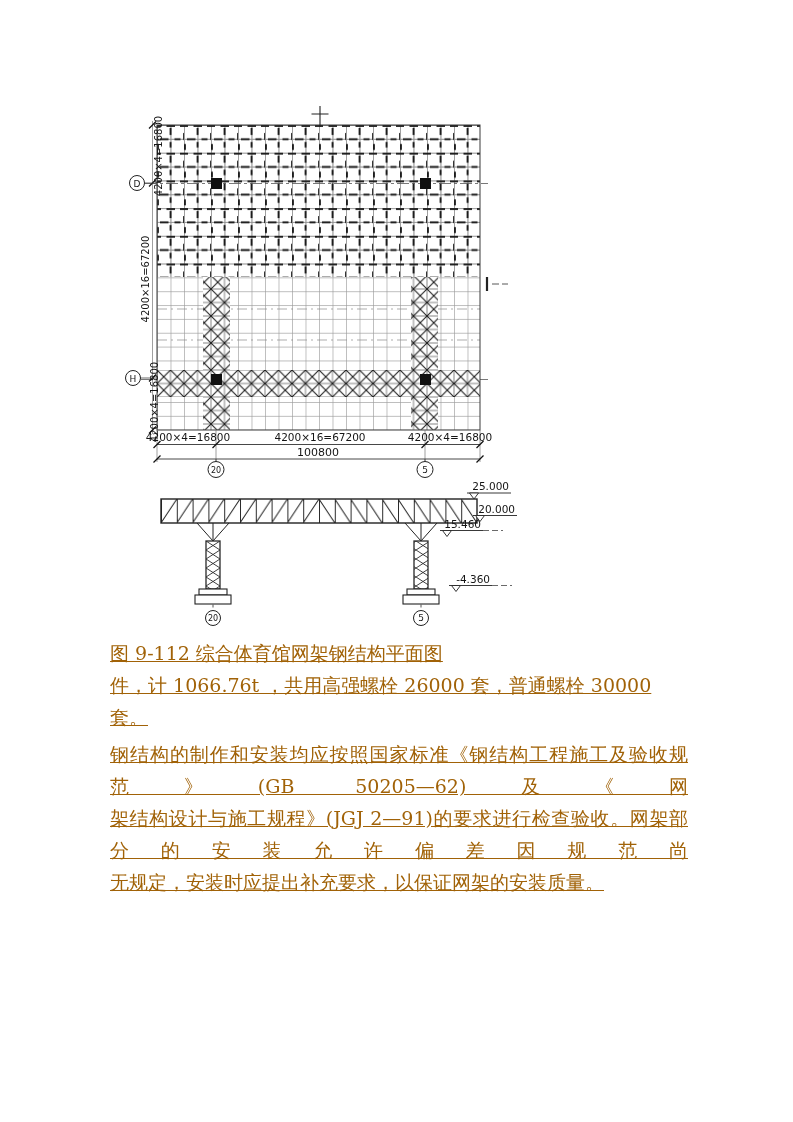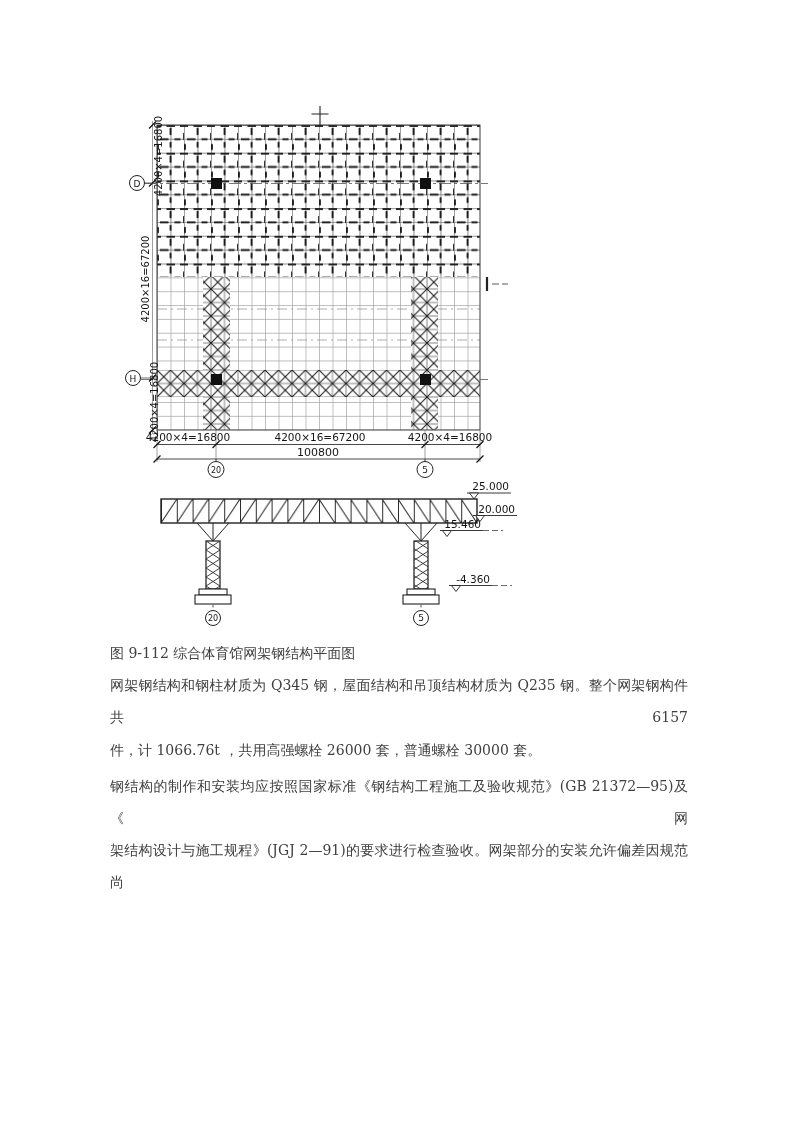--- a/index.html
+++ b/index.html
@@ -15,21 +15,21 @@
     font-family:"DejaVu Sans", sans-serif;
     fill:#151515;
   }
   .t8{font-size:8px;}
   .t9{font-size:9px;}
   .t10{font-size:10px;}
   .t105{font-size:10.5px;}
   .t11{font-size:11px;}
   .textblock{
     position:absolute;left:110px;top:637px;width:578px;
-    color:#404040;font-size:14px;line-height:32.2px;
+    color:#a16207;font-size:19px;line-height:32.2px;text-decoration:underline;
   }
   .tline{white-space:normal;}
   .jline{text-align:justify;text-align-last:justify;}
   .para2{margin-top:4px;}
 </style>
 </head>
 <body>
 
 <div class="page">
 
@@ -201,22 +201,22 @@
         <path d="M449 585.5 H492" stroke="#222" stroke-width="0.9" fill="none"></path>
         <path d="M492 585.5 H512" stroke="#444" stroke-width="0.8" stroke-dasharray="6 3" fill="none"></path>
         <path d="M451.5 585.5 L460.5 585.5 L456 591.5 Z" fill="#fff" stroke="#222" stroke-width="0.9"></path>
       </g>
     </g>
   </svg>
 
   <div class="textblock">
     <div class="tline">图 9-112  综合体育馆网架钢结构平面图</div>
     <div>
-      <div class="tline jline">网架钢结构和钢柱材质为 Q345 钢，屋面结构和吊顶结构材质为 Q235 钢。整个网架钢构件共 6157</div>
       <div class="tline">件，计 1066.76t ，共用高强螺栓 26000 套，普通螺栓 30000 套。</div>
     </div>
     <div class="para2">
-      <div class="tline jline">钢结构的制作和安装均应按照国家标准《钢结构工程施工及验收规范》(GB  21372—95)及《网</div>
+      <div class="tline jline">钢结构的制作和安装均应按照国家标准《钢结构工程施工及验收规范》(GB  50205—62)及《网</div>
       <div class="tline jline">架结构设计与施工规程》(JGJ 2—91)的要求进行检查验收。网架部分的安装允许偏差因规范尚</div>
+      <div class="tline">无规定，安装时应提出补充要求，以保证网架的安装质量。</div>
     </div>
   </div>
 
 </div>
 
 </body></html>

